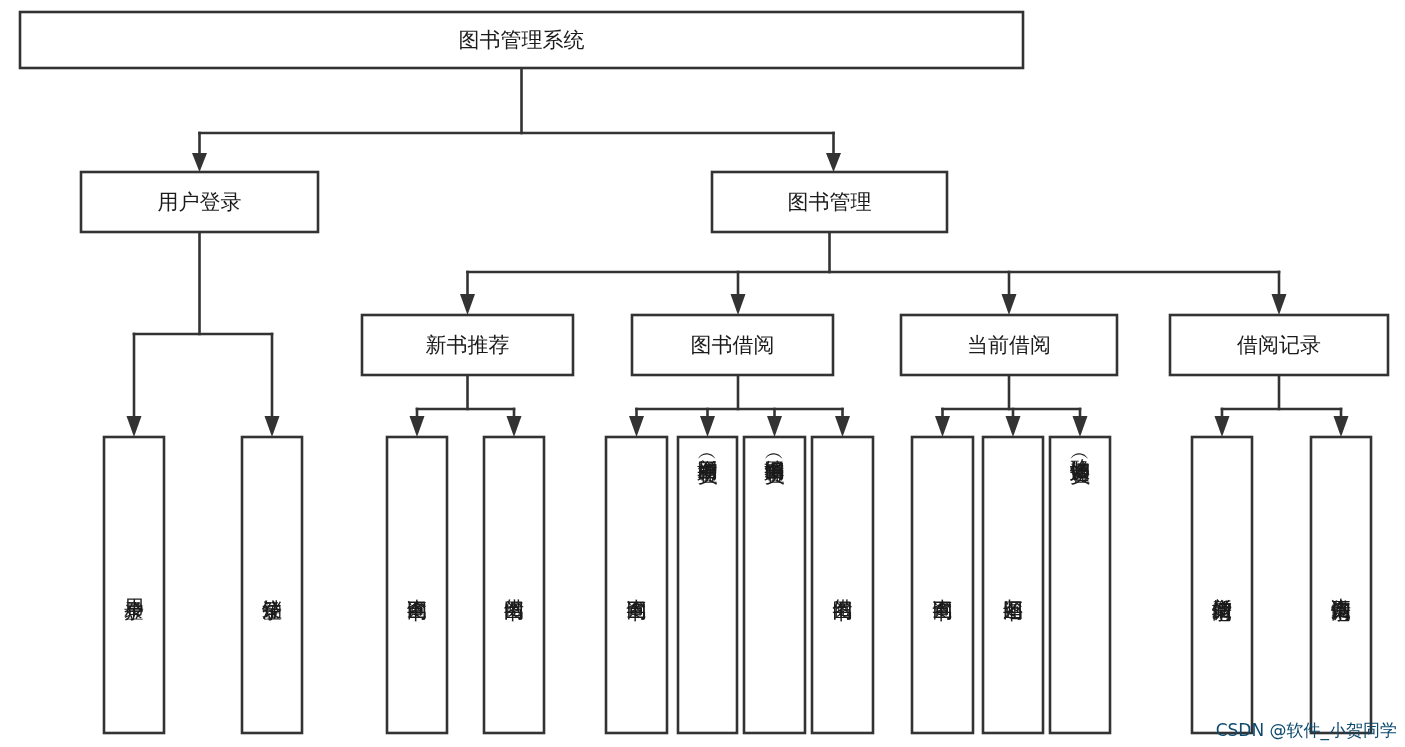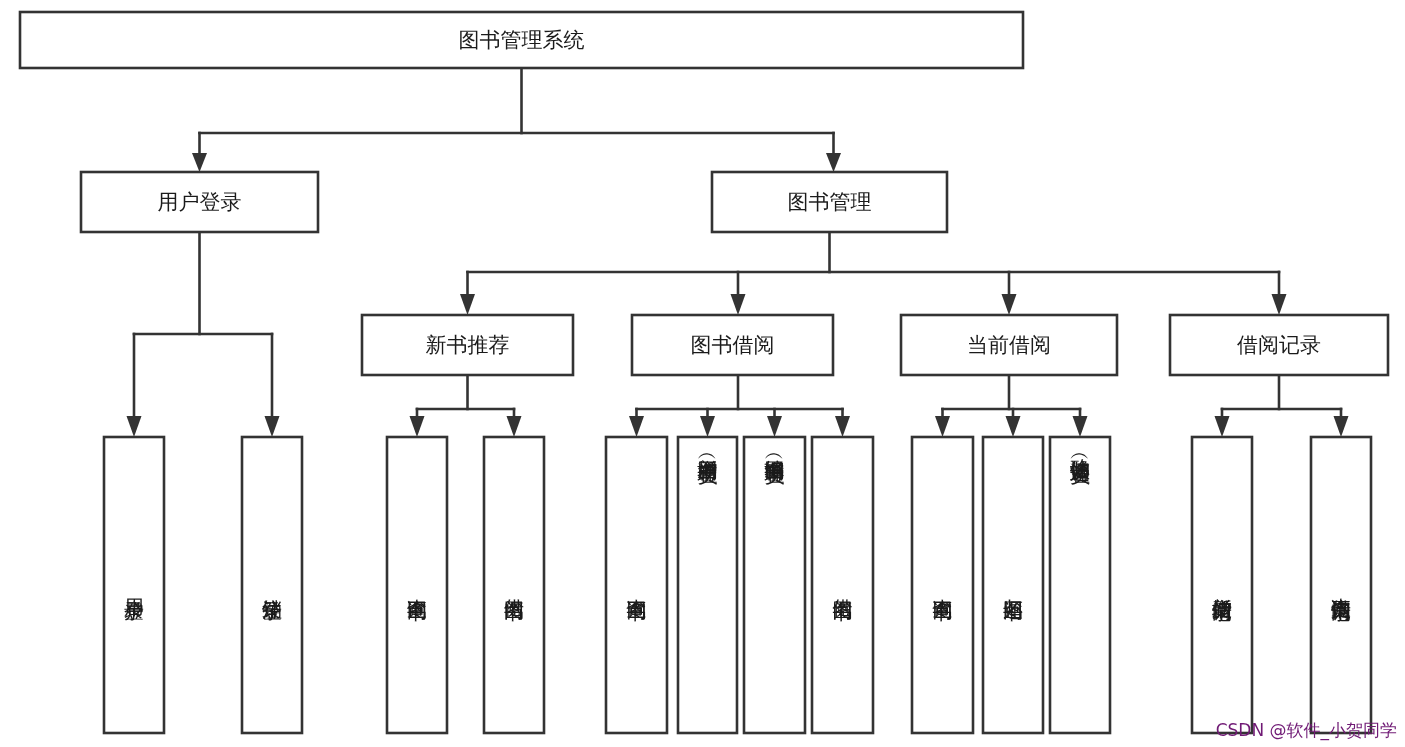--- a/index.html
+++ b/index.html
@@ -65,21 +65,21 @@
     white-space: nowrap;
     pointer-events: none;
     user-select: none;
   }
   #watermark {
     position: absolute;
     right: 8px;
     bottom: 5px;
     font-family: "DejaVu Sans", "Liberation Sans", sans-serif;
     font-size: 17px;
-    color: #701a75;
+    color: #0c4a6e;
     white-space: nowrap;
     user-select: none;
   }
 </style>
 </head>
 <body>
 
 <div id="diagram-root">
 
   <svg class="tree-canvas" viewBox="0 0 1405 747" xmlns="http://www.w3.org/2000/svg">

